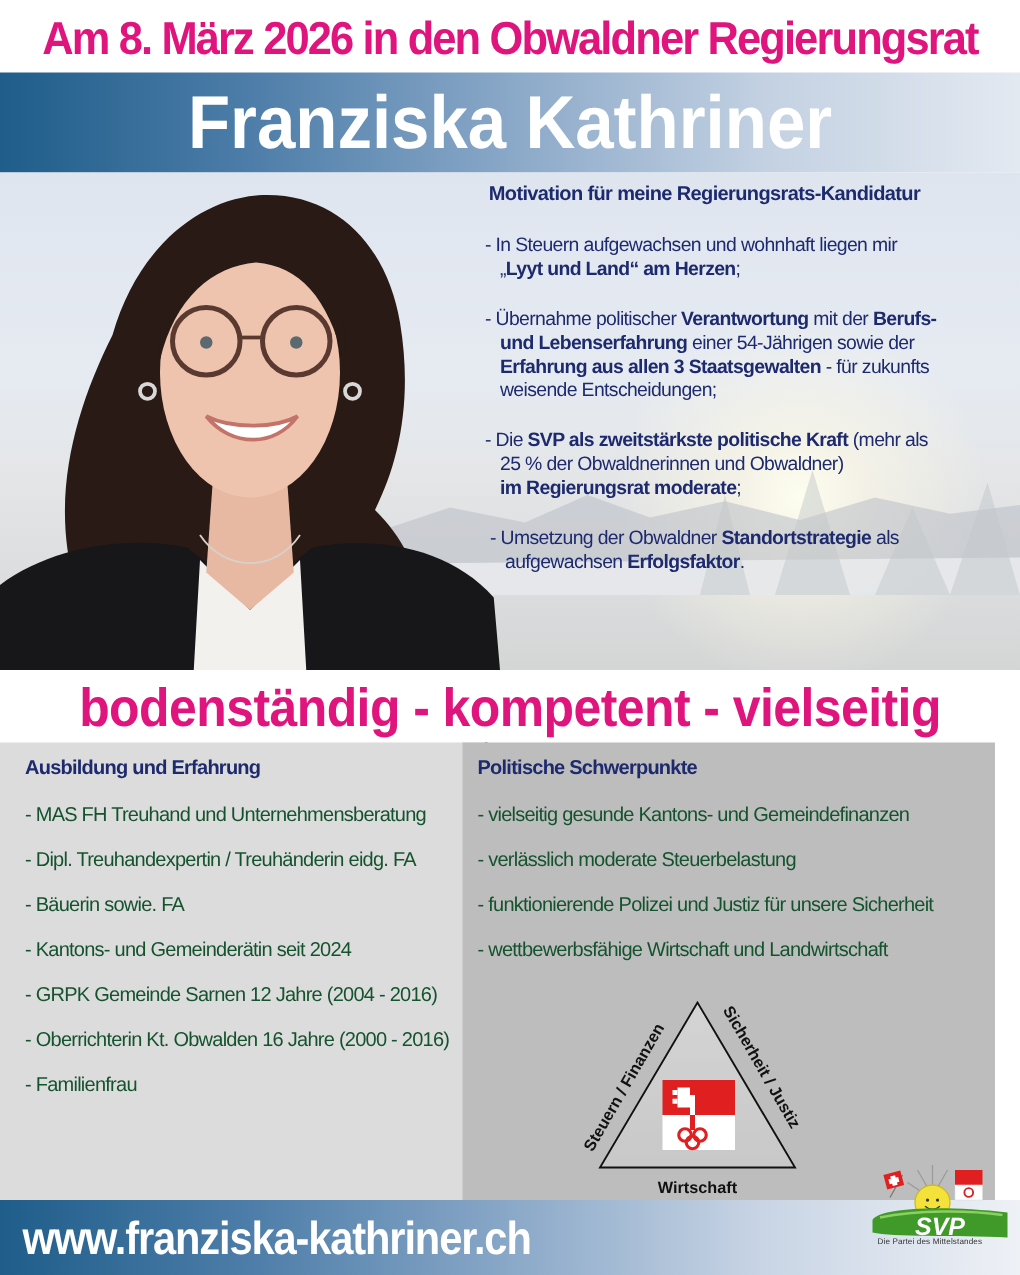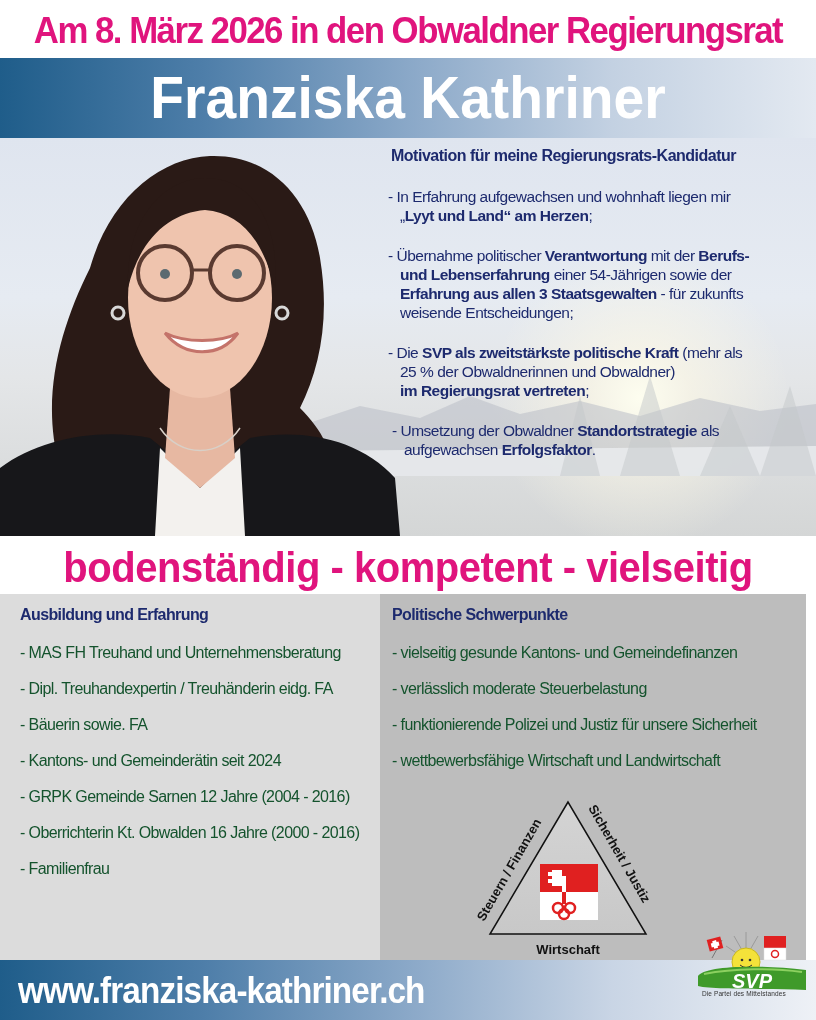--- a/index.html
+++ b/index.html
@@ -54,21 +54,21 @@
       background: #ffffff; text-align: center;
       color: #e0147d; font-weight: bold; font-size: 43px; line-height: 62px;
       letter-spacing: -0.5px; transform: scaleX(0.93); transform-origin: center;
     }
 
     .panel-left {
       position: absolute; left: 0; top: 594px; width: 390px; height: 366px;
       background: #dcdcdc; border-right: 2px solid #4c1d95;
     }
     .panel-right {
-      position: absolute; left: 380px; top: 594px; width: 426px; height: 366px;
+      position: absolute; left: 370px; top: 594px; width: 426px; height: 366px;
       background: #bdbdbd;
     }
     .panel-heading {
       position: absolute; top: 12px; color: #1d2a6e; font-weight: bold;
       font-size: 16px; letter-spacing: -0.6px;
     }
     .panel-left .panel-heading { left: 20px; }
     .panel-right .panel-heading { left: 12px; }
     .panel-list {
       position: absolute; list-style: none; color: #14532d;
@@ -137,33 +137,33 @@
     <circle cx="118" cy="175" r="6" fill="none" stroke="#d8d8d8" stroke-width="3"></circle>
     <circle cx="282" cy="175" r="6" fill="none" stroke="#d8d8d8" stroke-width="3"></circle>
 
     <path d="M160 290 C180 320 220 320 240 290" fill="none" stroke="#d8d0c8" stroke-width="1.5"></path>
   </svg>
 
   <div class="motivation">
     <div class="heading">Motivation für meine Regierungsrats-Kandidatur</div>
     <div id="motivation-items">
         <div class="para">
-          <div class="line"><span>- In Erfahrung aufgewachsen und wohnhaft liegen mir</span></div>
+          <div class="line"><span>- In Steuern aufgewachsen und wohnhaft liegen mir</span></div>
           <div class="line ind"><span>„</span><b>Lyyt und Land“ am Herzen</b><span>;</span></div>
         </div>
         <div class="para">
           <div class="line"><span>- Übernahme politischer </span><b>Verantwortung</b><span> mit der </span><b>Berufs-</b></div>
           <div class="line ind"><b>und  Lebenserfahrung</b><span> einer 54-Jährigen  sowie der</span></div>
           <div class="line ind"><b>Erfahrung aus allen 3 Staatsgewalten</b><span> - für zukunfts</span></div>
           <div class="line ind"><span>weisende Entscheidungen;</span></div>
         </div>
         <div class="para">
           <div class="line"><span>- Die </span><b>SVP als zweitstärkste politische Kraft</b><span> (mehr als</span></div>
           <div class="line ind"><span>25 % der Obwaldnerinnen und Obwaldner)</span></div>
-          <div class="line ind"><b>im Regierungsrat vertreten</b><span>;</span></div>
+          <div class="line ind"><b>im Regierungsrat moderate</b><span>;</span></div>
         </div>
         <div class="para" style="padding-left: 4px;">
           <div class="line"><span>- Umsetzung der Obwaldner </span><b>Standortstrategie</b><span> als</span></div>
           <div class="line ind"><span>aufgewachsen </span><b>Erfolgsfaktor</b><span>.</span></div>
         </div>
       </div>
   </div>
 </div>
 
 <div class="tagline">bodenständig - kompetent - vielseitig</div>

